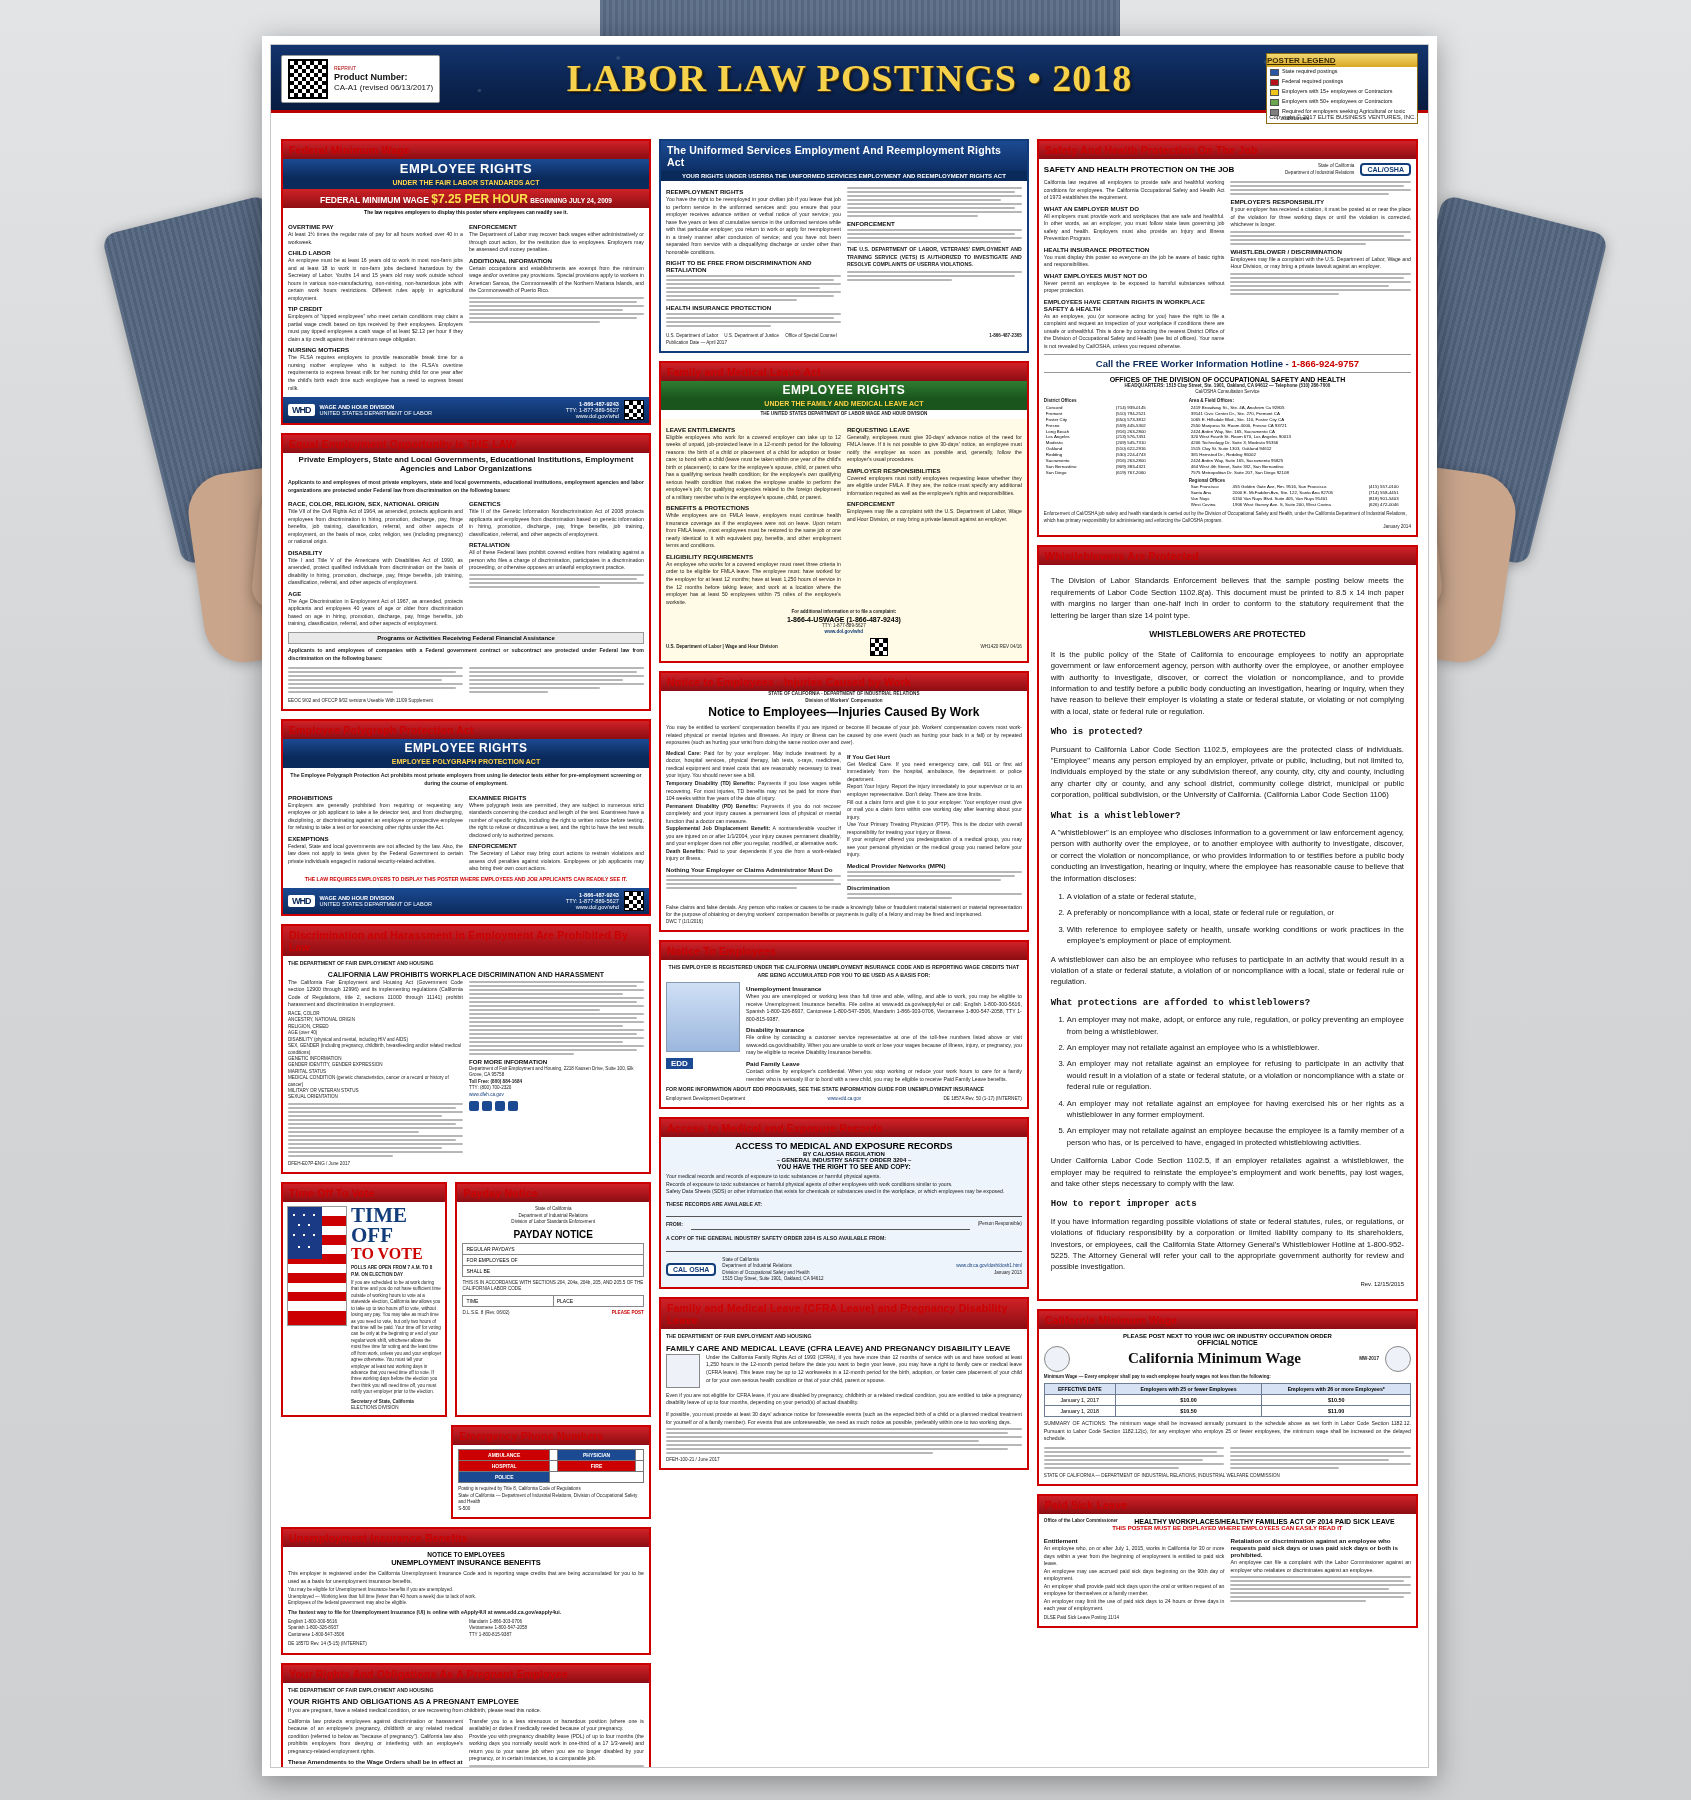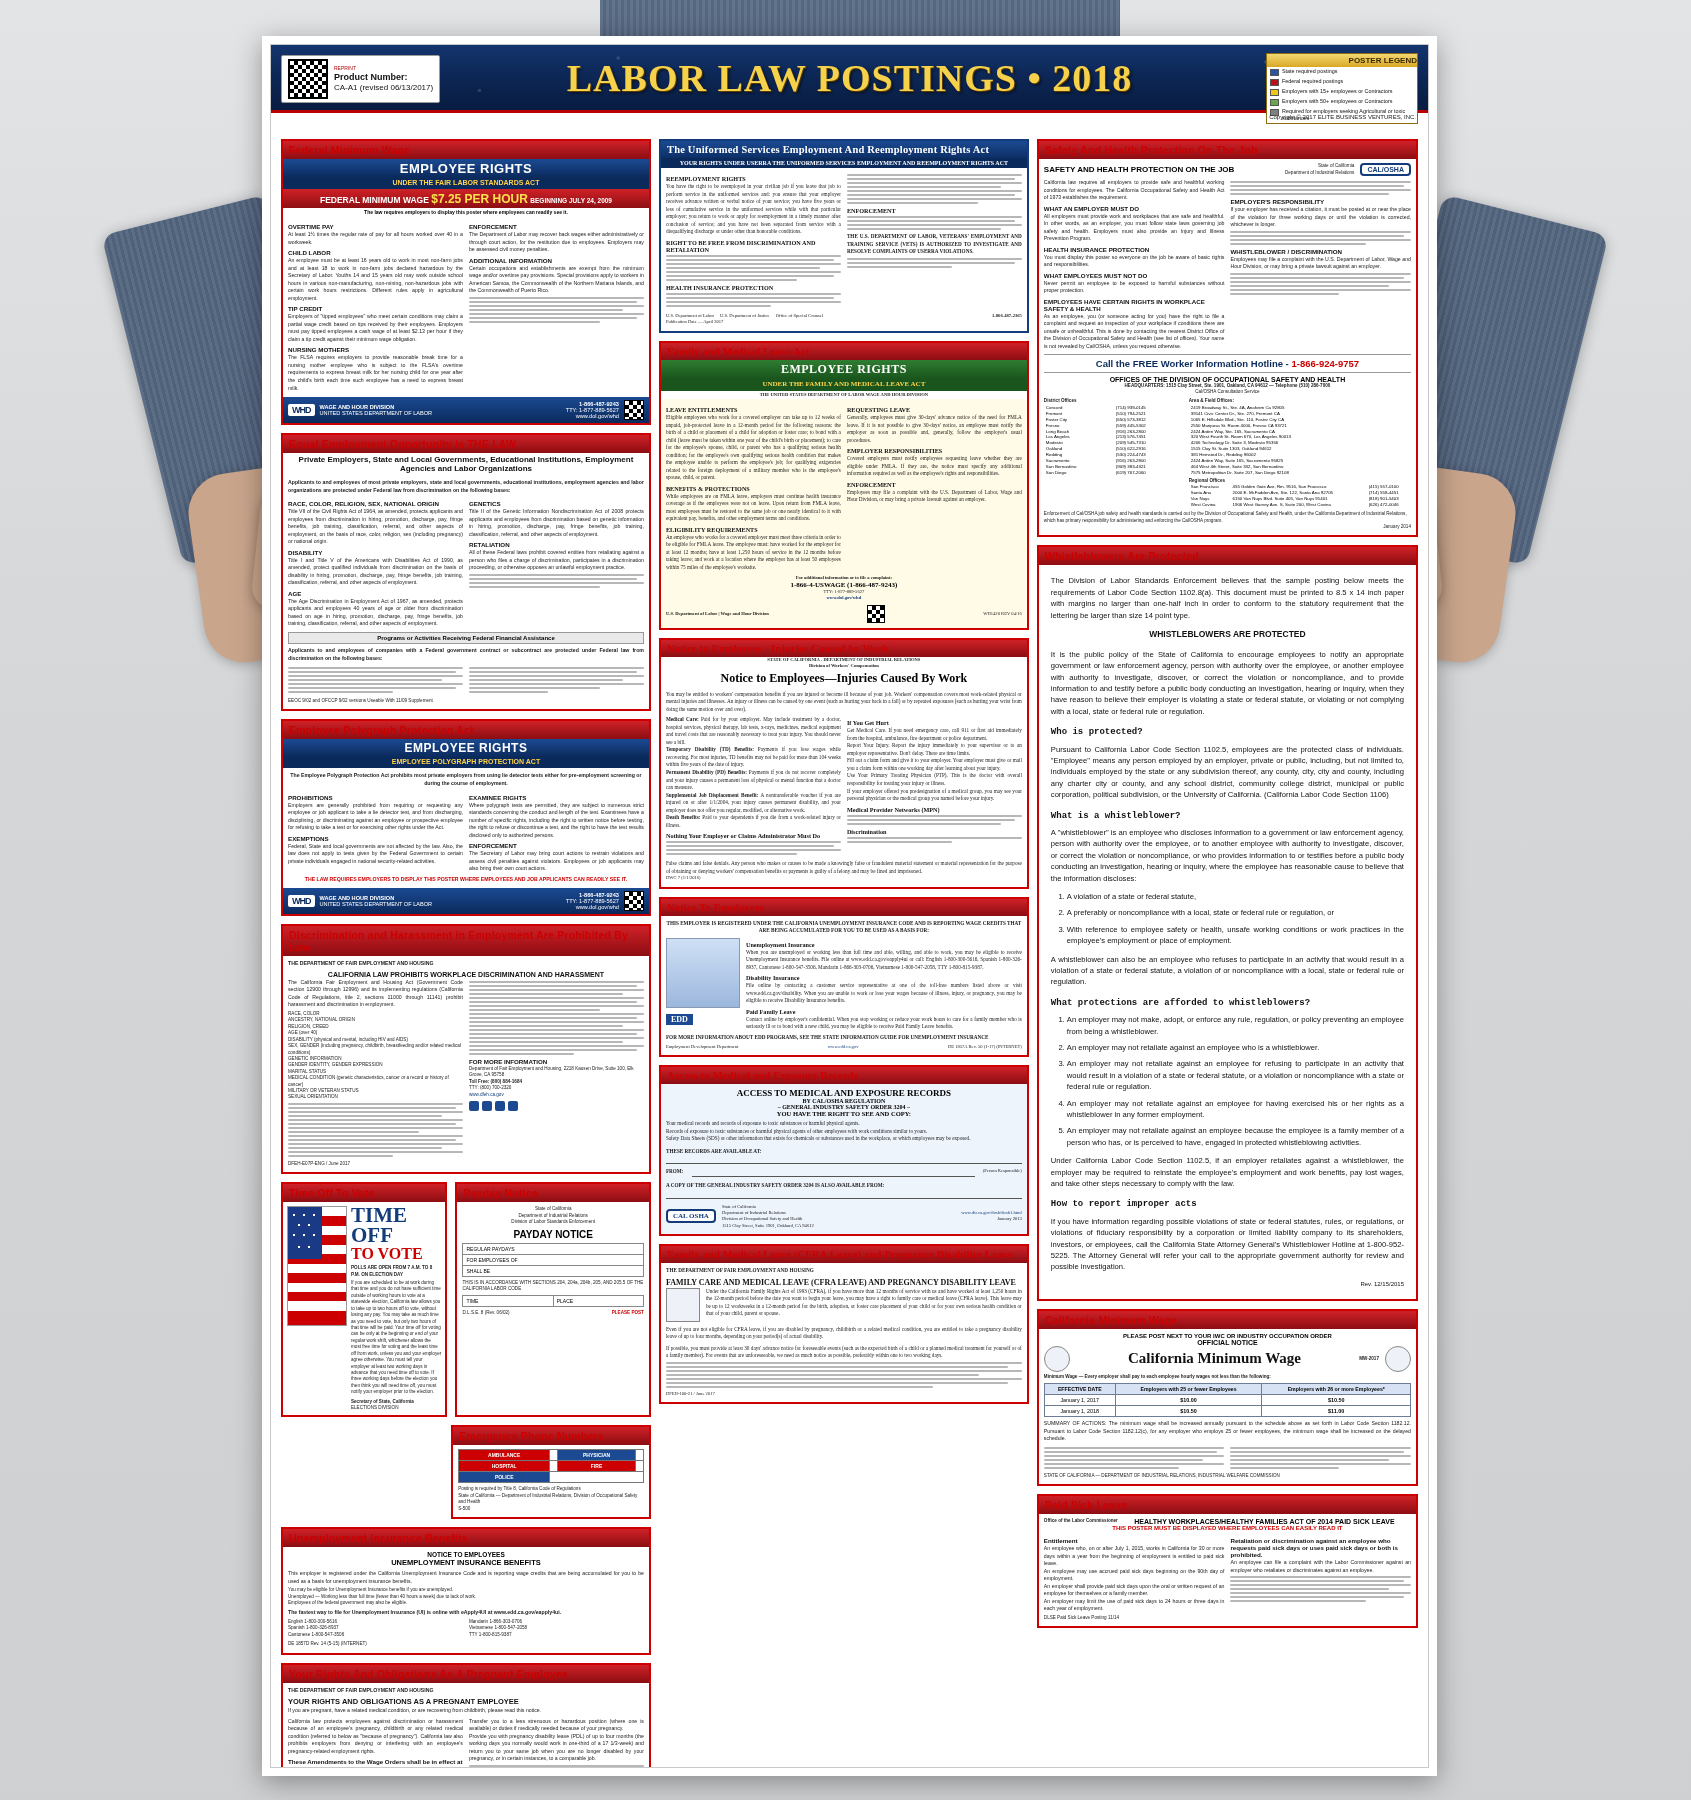--- a/index.html
+++ b/index.html
@@ -81,32 +81,32 @@
     border:2px solid #000;
   }
   .qr-txt{ margin-left:6px; font-size:8px; line-height:1.25; color:#111; }
   .qr-txt b{ font-size:9px; }
   .legend{
     position:absolute; right:10px; top:8px; width:152px;
     border:1px solid #8a6b12; background:#fff;
   }
   .legend-h{
     background:linear-gradient(180deg,#f3d873,#d9a824);
-    font-size:8px; font-weight:bold; text-align:right; color:#3a2a00; padding:2px 0;
+    font-size:8px; font-weight:bold; text-align:left; color:#3a2a00; padding:2px 0;text-decoration:underline;
   }
   .legend-row{ display:flex; align-items:flex-start; gap:3px; padding:1px 3px; }
   .legend-sw{ width:9px; height:7px; flex:none; margin-top:1px; border:1px solid #555; }
   .legend-t{ font-size:5.4px; line-height:1.25; color:#111; }
 
   
   .body-wrap{ padding:14px 10px 8px; }
   .cols{ display:flex; gap:8px; }
   .col{ display:flex; flex-direction:column; gap:8px; }
   .col.c1{ width:33%; }
-  .col.c2{ width:33%;font-family:Liberation Serif, serif; }
+  .col.c2{ width:33%; }
   .col.c3{ width:34%; }
 
   
   .panel{ border:2px solid #c00; background:#fff; position:relative; }
   .panel.blue{ border-color:#123c7a; }
   .p-title{
     background:linear-gradient(180deg,#1b4a92,#0d2f66);
     color:#fff; font-size:10.5px; font-weight:bold; padding:3px 6px;
     letter-spacing:.2px;
   }

